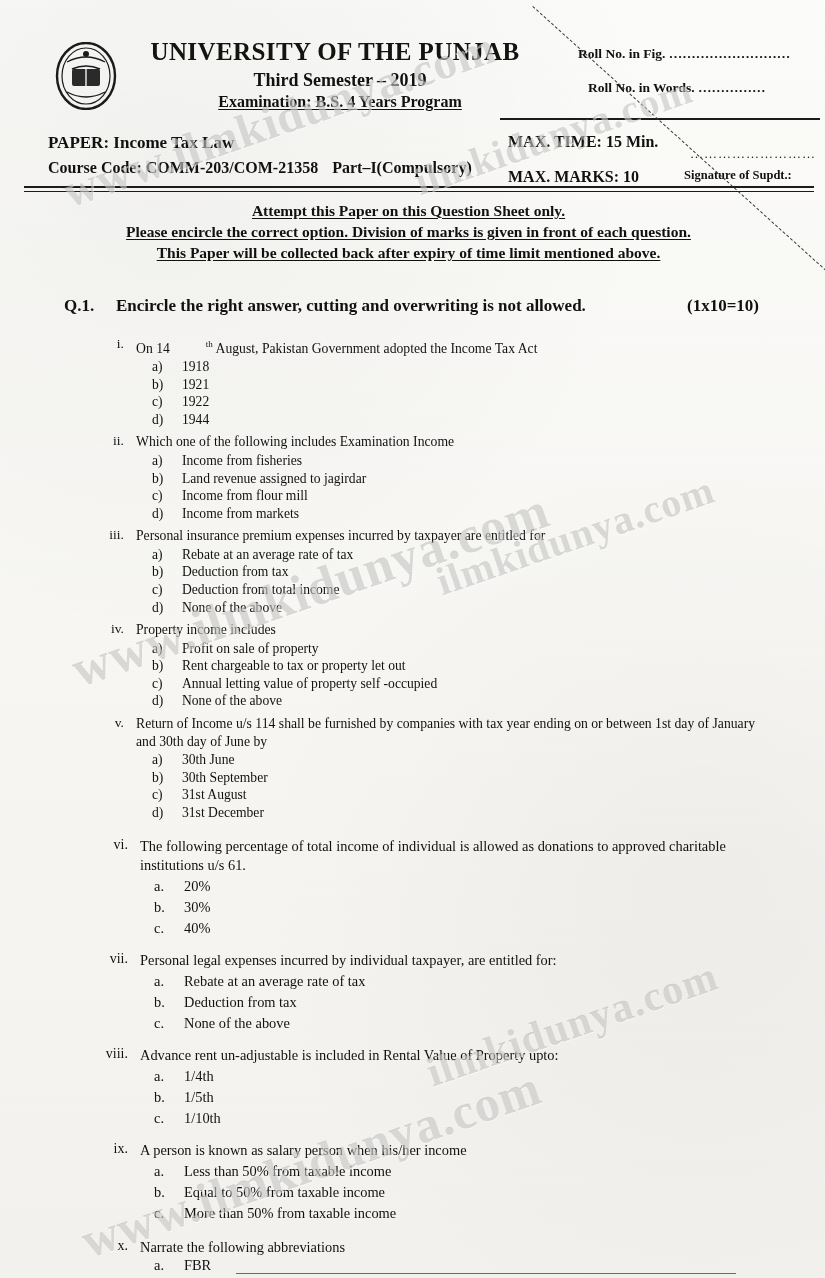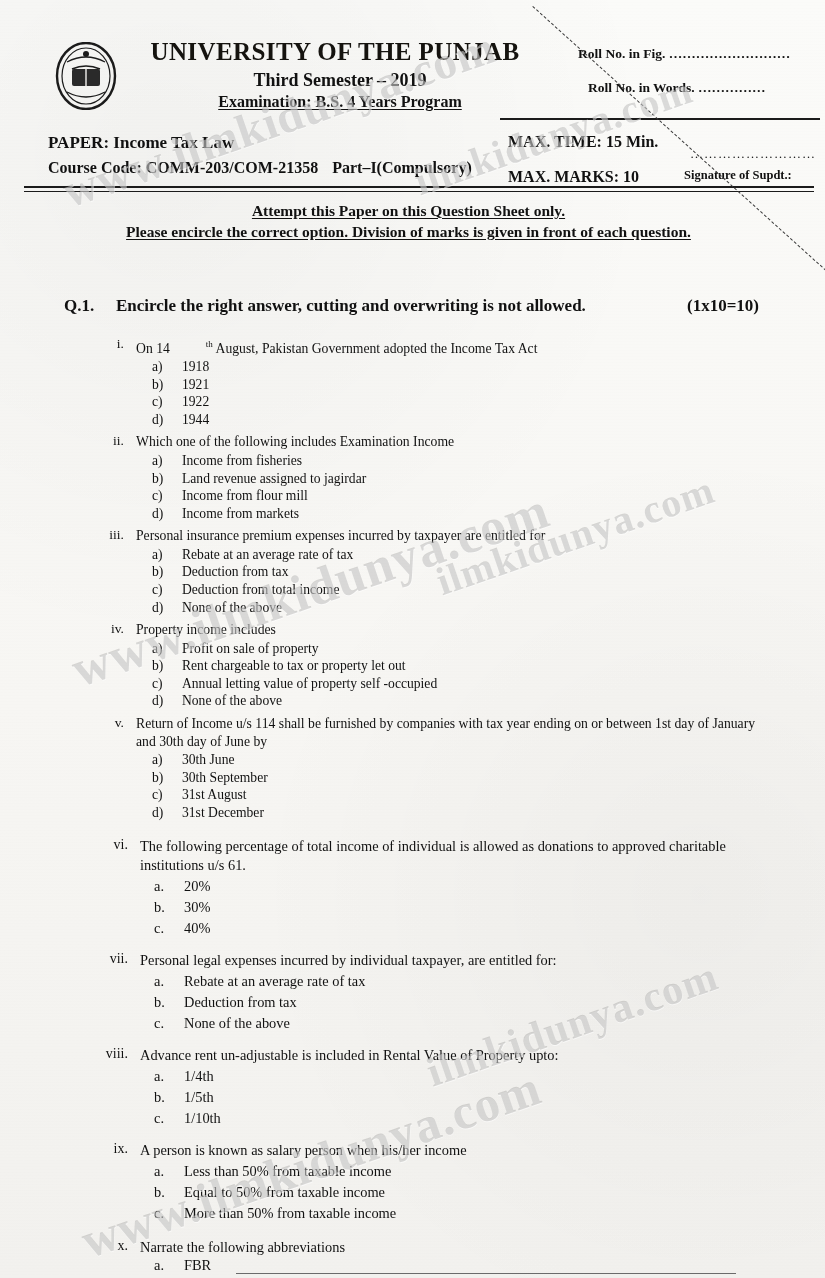--- a/index.html
+++ b/index.html
@@ -354,20 +354,21 @@
     <div class="rule rule-c"></div>
 
     <div class="diag">
       <div class="line"></div>
     </div>
   </div>
 
   <div class="instructions">
     <div>Attempt this Paper on this Question Sheet only.</div>
     <div>Please encircle the correct option. Division of marks is given in front of each question.</div>
+    <div>This Paper will be collected back after expiry of time limit mentioned above.</div>
   </div>
 
   <div class="q1row">
     <span class="q1label">Q.1.</span><span class="q1text">Encircle the right answer, cutting and overwriting is not allowed.</span>
     <span class="q1marks">(1x10=10)</span>
   </div>
 
   <div class="questions">
 
     <div class="q" id="q-i">

